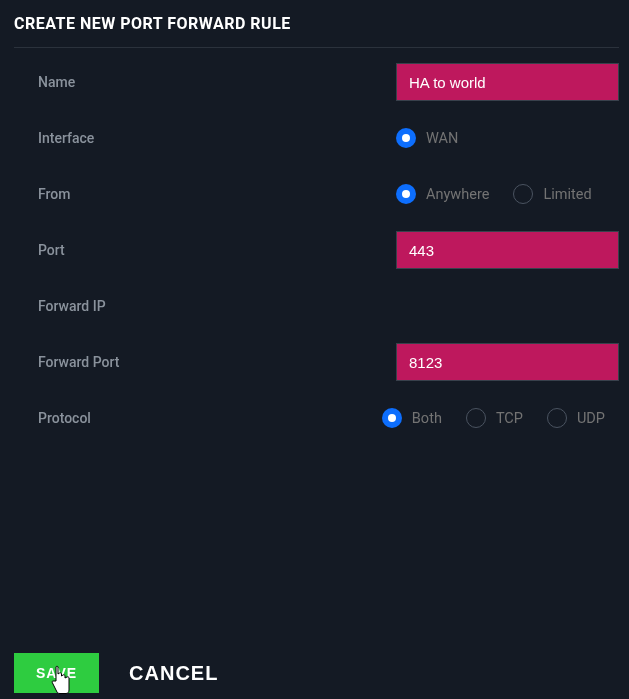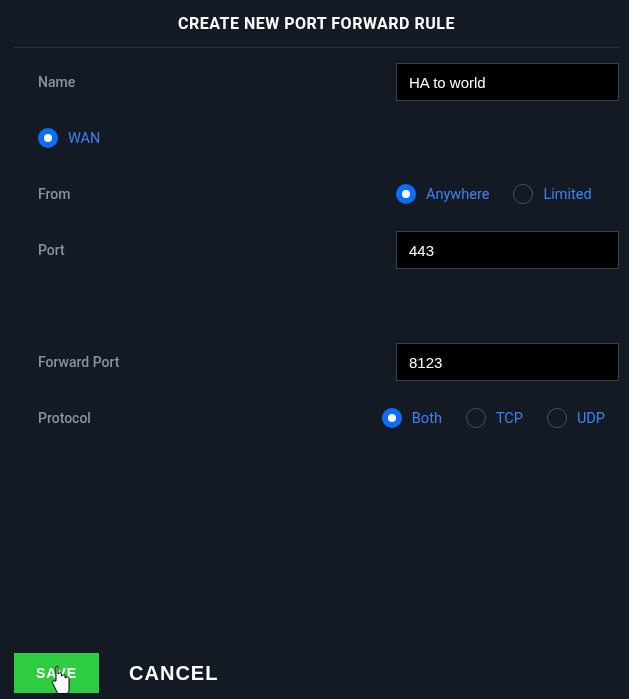--- a/index.html
+++ b/index.html
@@ -15,21 +15,20 @@
   .container {
     padding: 14px 10px 0 14px;
   }
   .title {
     font-size: 16px;
     font-weight: 700;
     letter-spacing: 0.5px;
     color: #ffffff;
     padding-bottom: 14px;
     border-bottom: 1px solid #2b323c;
-    text-align: center;
   }
   .form {
     padding-top: 6px;
     margin-left: 24px;
   }
   .row {
     display: flex;
     align-items: center;
     min-height: 56px;
   }
@@ -41,21 +40,21 @@
     padding-right: 10px;
   }
   .control-col {
     flex: 1;
     display: flex;
     align-items: center;
   }
   .text-input {
     width: 100%;
     height: 38px;
-    background: #000000;
+    background: #be185d;
     border: 1px solid #39414c;
     color: #ffffff;
     font-size: 15px;
     padding: 0 12px;
     outline: none;
   }
   .checkbox {
     width: 20px;
     height: 20px;
     border-radius: 3px;
@@ -109,21 +108,21 @@
     content: "";
     width: 8px;
     height: 8px;
     background: #ffffff;
     border-radius: 50%;
   }
   .radio.unselected {
     border: 1.5px solid #4a5360;
   }
   .radio-label {
-    color: #3b82f6;
+    color: #737373;
     font-size: 14.5px;
   }
   .footer {
     position: absolute;
     left: 14px;
     bottom: 0;
     display: flex;
     align-items: center;
     gap: 30px;
     padding-bottom: 6px;
@@ -166,20 +165,21 @@
 
     <div class="row">
       <div class="label-col">Name</div>
       <div class="control-col">
         <input class="text-input" type="text" value="HA to world" style="">
       </div>
     </div>
 
 
     <div class="row">
+      <div class="label-col">Interface</div>
       <div class="control-col radio-group">
         <div class="radio-item">
           <span class="radio selected"></span>
           <span class="radio-label">WAN</span>
         </div>
       </div>
     </div>
 
     <div class="row">
       <div class="label-col">From</div>
@@ -196,20 +196,21 @@
     </div>
 
     <div class="row">
       <div class="label-col">Port</div>
       <div class="control-col">
         <input class="text-input" type="text" value="443" style="">
       </div>
     </div>
 
     <div class="row">
+      <div class="label-col">Forward IP</div>
     </div>
 
     <div class="row">
       <div class="label-col">Forward Port</div>
       <div class="control-col">
         <input class="text-input" type="text" value="8123" style="">
       </div>
     </div>
 
     <div class="row">

